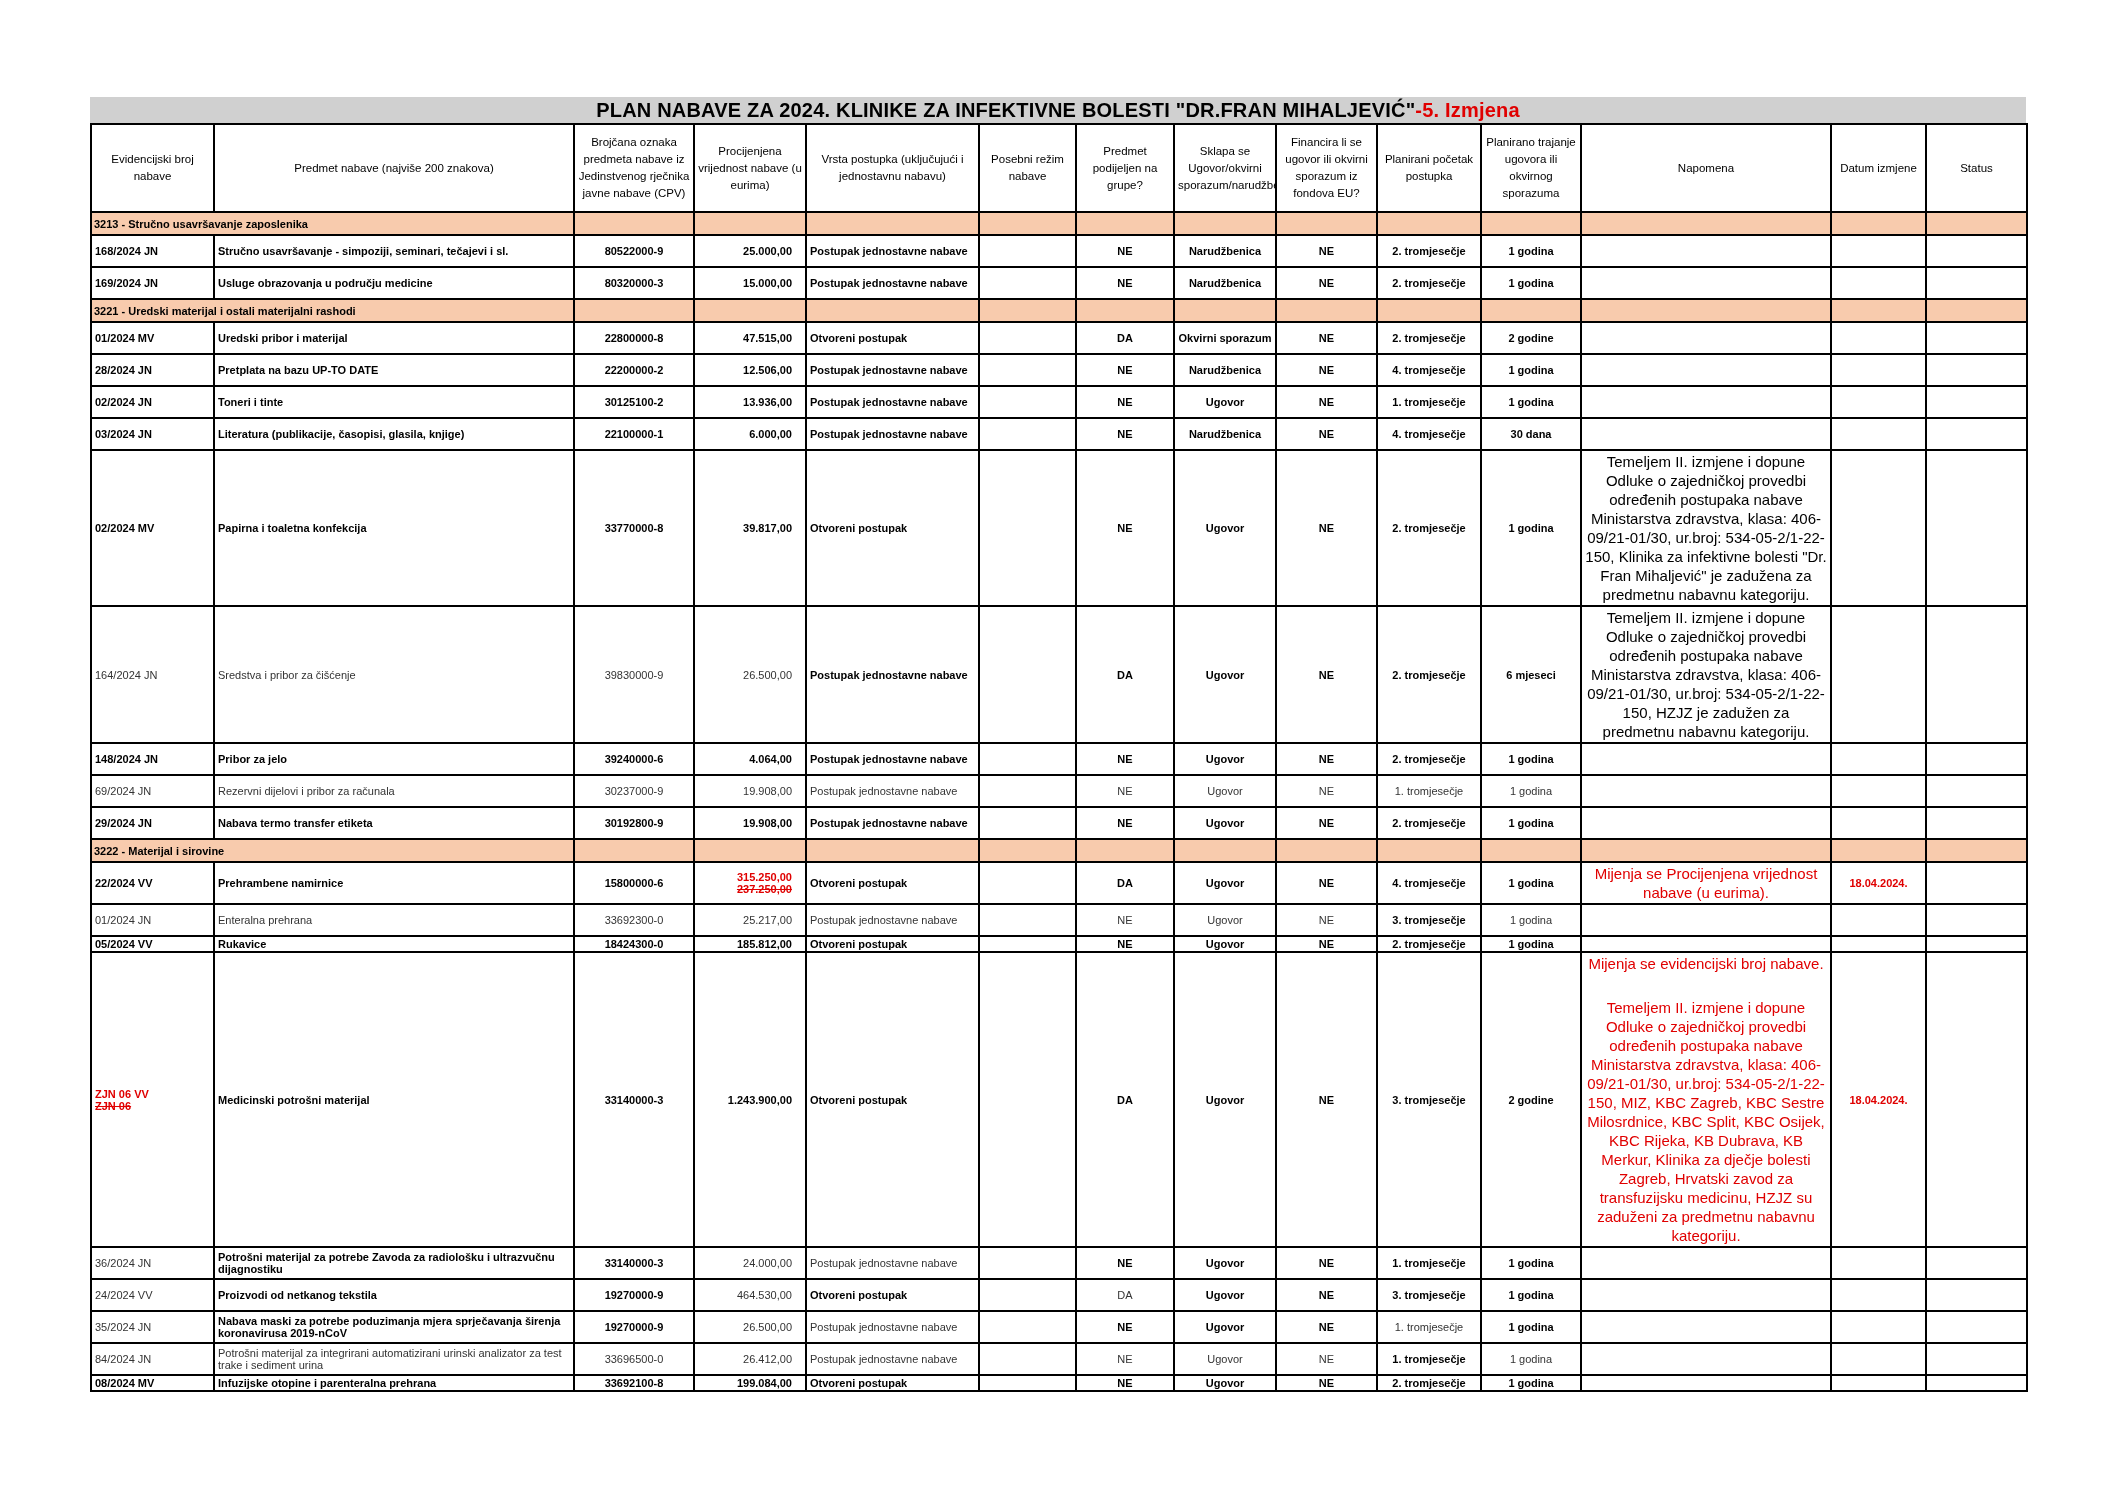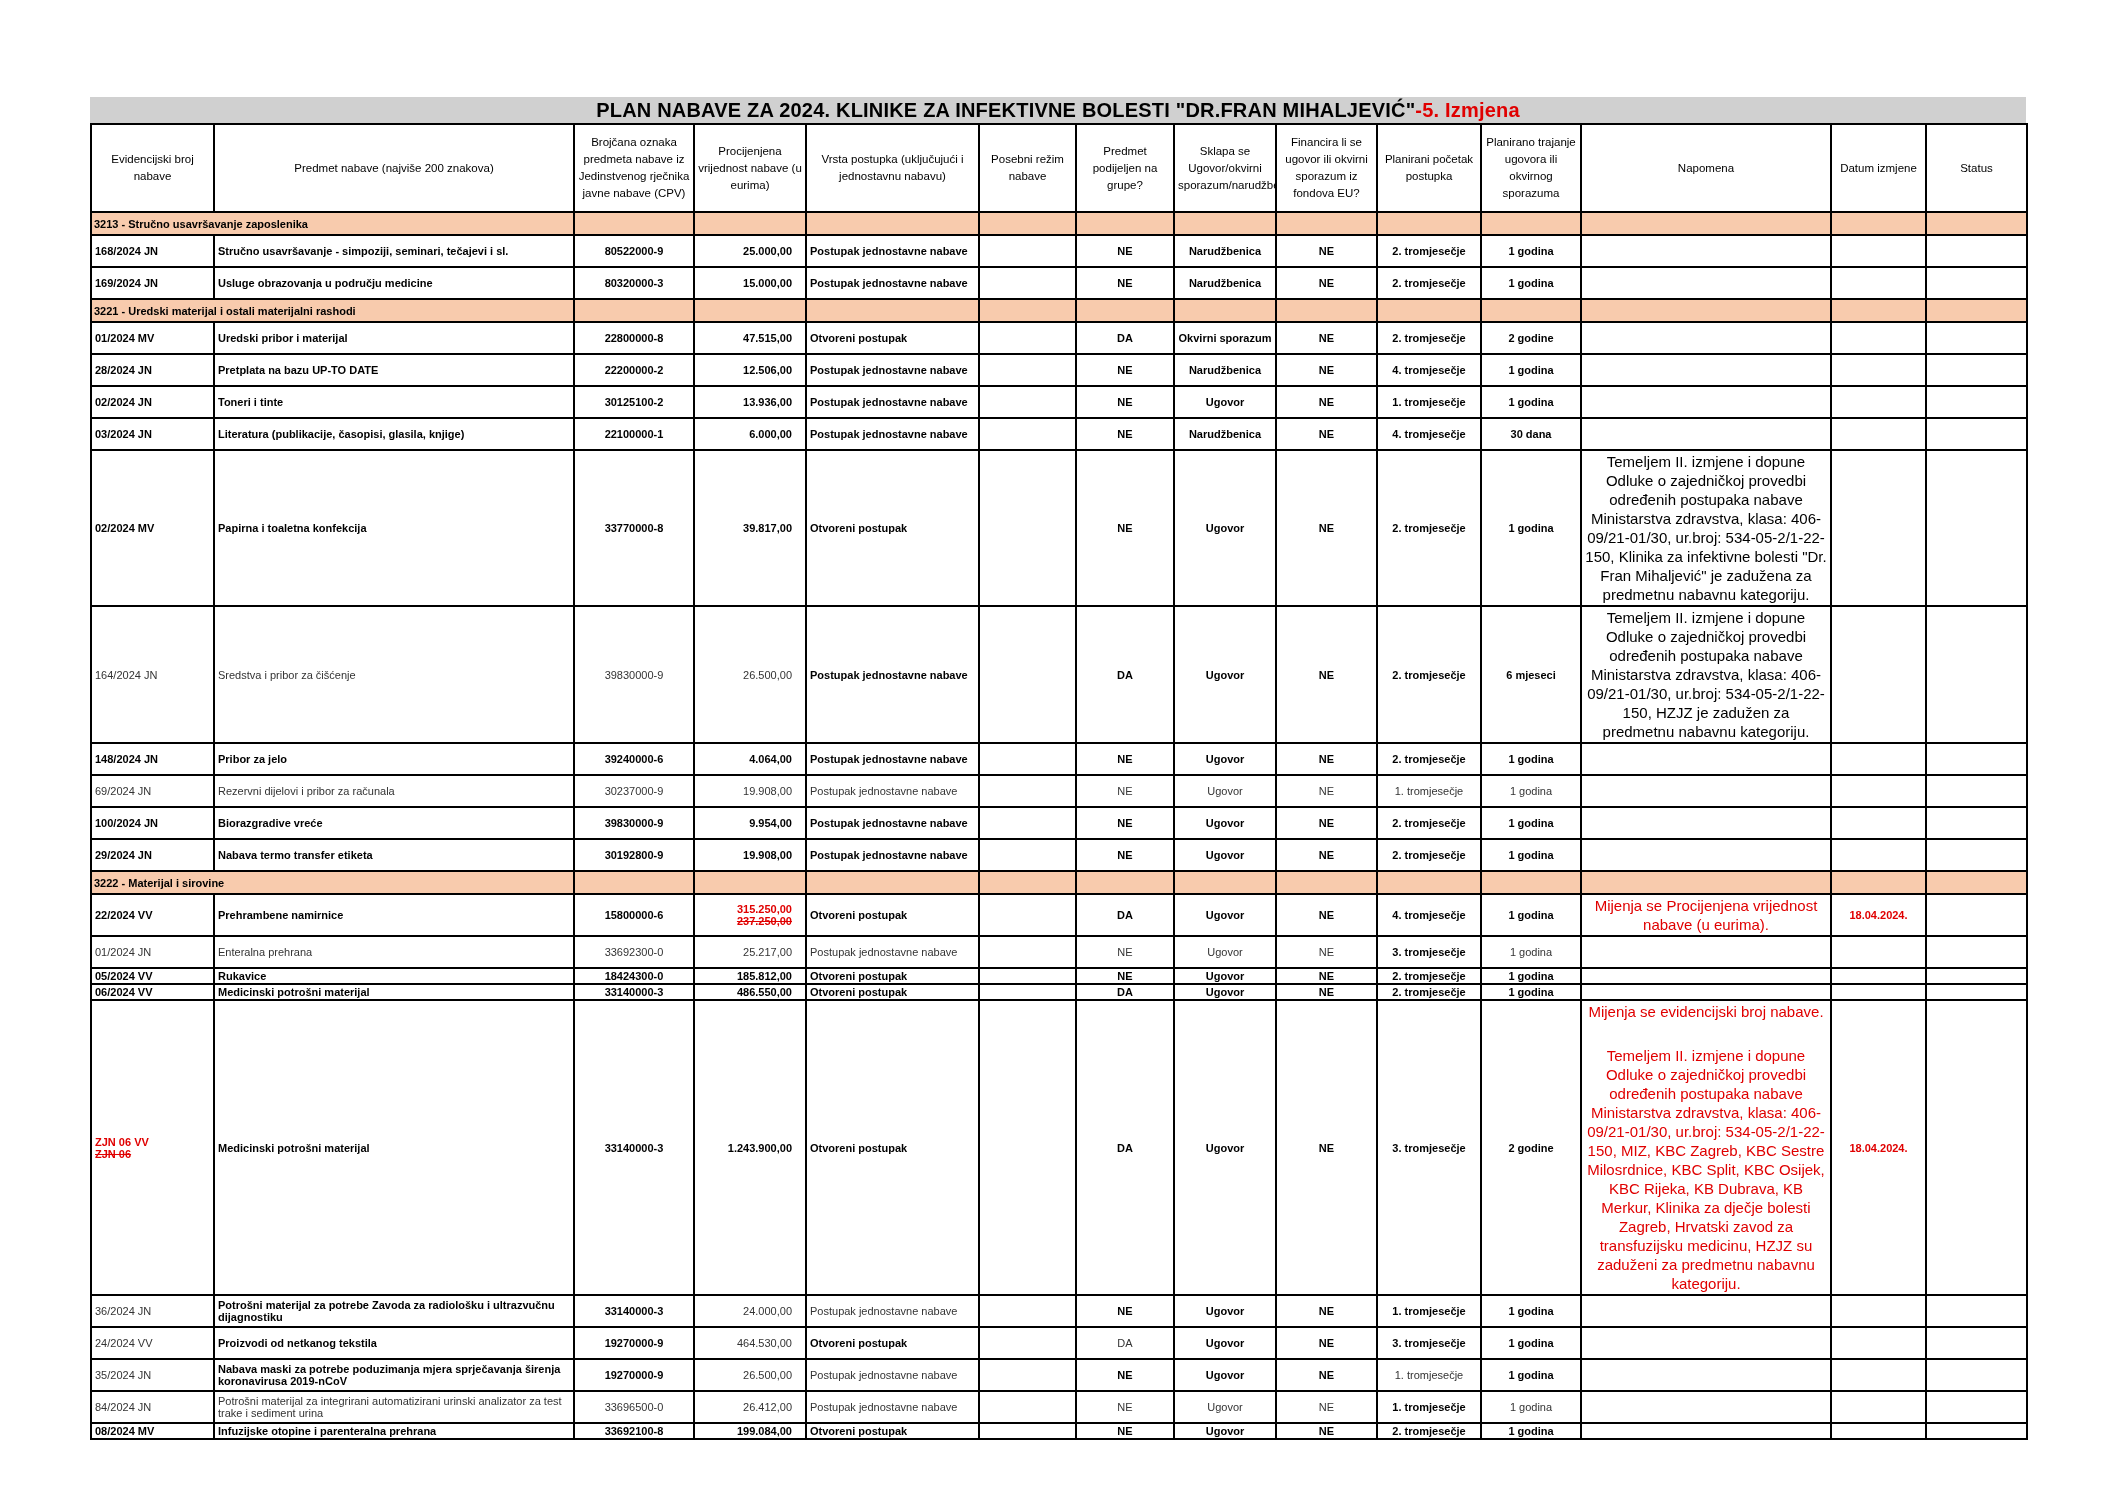--- a/index.html
+++ b/index.html
@@ -247,36 +247,20 @@
           <td class="c n">NE</td>
           <td class="c n">Ugovor</td>
           <td class="c n">NE</td>
           <td class="c n">1. tromjesečje</td>
           <td class="c n">1 godina</td>
           <td class="c n"></td>
           <td class="c n"></td>
           <td class="c n"></td>
         </tr>
         <tr style="height: 32px;">
-          <td class="l b">100/2024 JN</td>
-          <td class="l b">Biorazgradive vreće</td>
-          <td class="c b">39830000-9</td>
-          <td class="r b">9.954,00</td>
-          <td class="l b">Postupak jednostavne nabave</td>
-          <td class="c b"></td>
-          <td class="c b">NE</td>
-          <td class="c b">Ugovor</td>
-          <td class="c b">NE</td>
-          <td class="c b">2. tromjesečje</td>
-          <td class="c b">1 godina</td>
-          <td class="c b"></td>
-          <td class="c b"></td>
-          <td class="c b"></td>
-        </tr>
-        <tr style="height: 32px;">
           <td class="l b">29/2024 JN</td>
           <td class="l b">Nabava termo transfer etiketa</td>
           <td class="c b">30192800-9</td>
           <td class="r b">19.908,00</td>
           <td class="l b">Postupak jednostavne nabave</td>
           <td class="c b"></td>
           <td class="c b">NE</td>
           <td class="c b">Ugovor</td>
           <td class="c b">NE</td>
           <td class="c b">2. tromjesečje</td>
@@ -336,36 +320,20 @@
           <td class="c b"></td>
         </tr>
         <tr style="height: 14px;">
           <td class="l b">05/2024 VV</td>
           <td class="l b">Rukavice</td>
           <td class="c b">18424300-0</td>
           <td class="r b">185.812,00</td>
           <td class="l b">Otvoreni postupak</td>
           <td class="c b"></td>
           <td class="c b">NE</td>
-          <td class="c b">Ugovor</td>
-          <td class="c b">NE</td>
-          <td class="c b">2. tromjesečje</td>
-          <td class="c b">1 godina</td>
-          <td class="c b"></td>
-          <td class="c b"></td>
-          <td class="c b"></td>
-        </tr>
-        <tr style="height: 14px;">
-          <td class="l b">06/2024 VV</td>
-          <td class="l b">Medicinski potrošni materijal</td>
-          <td class="c b">33140000-3</td>
-          <td class="r b">486.550,00</td>
-          <td class="l b">Otvoreni postupak</td>
-          <td class="c b"></td>
-          <td class="c b">DA</td>
           <td class="c b">Ugovor</td>
           <td class="c b">NE</td>
           <td class="c b">2. tromjesečje</td>
           <td class="c b">1 godina</td>
           <td class="c b"></td>
           <td class="c b"></td>
           <td class="c b"></td>
         </tr>
         <tr style="height: 228px;">
           <td class="l b">

